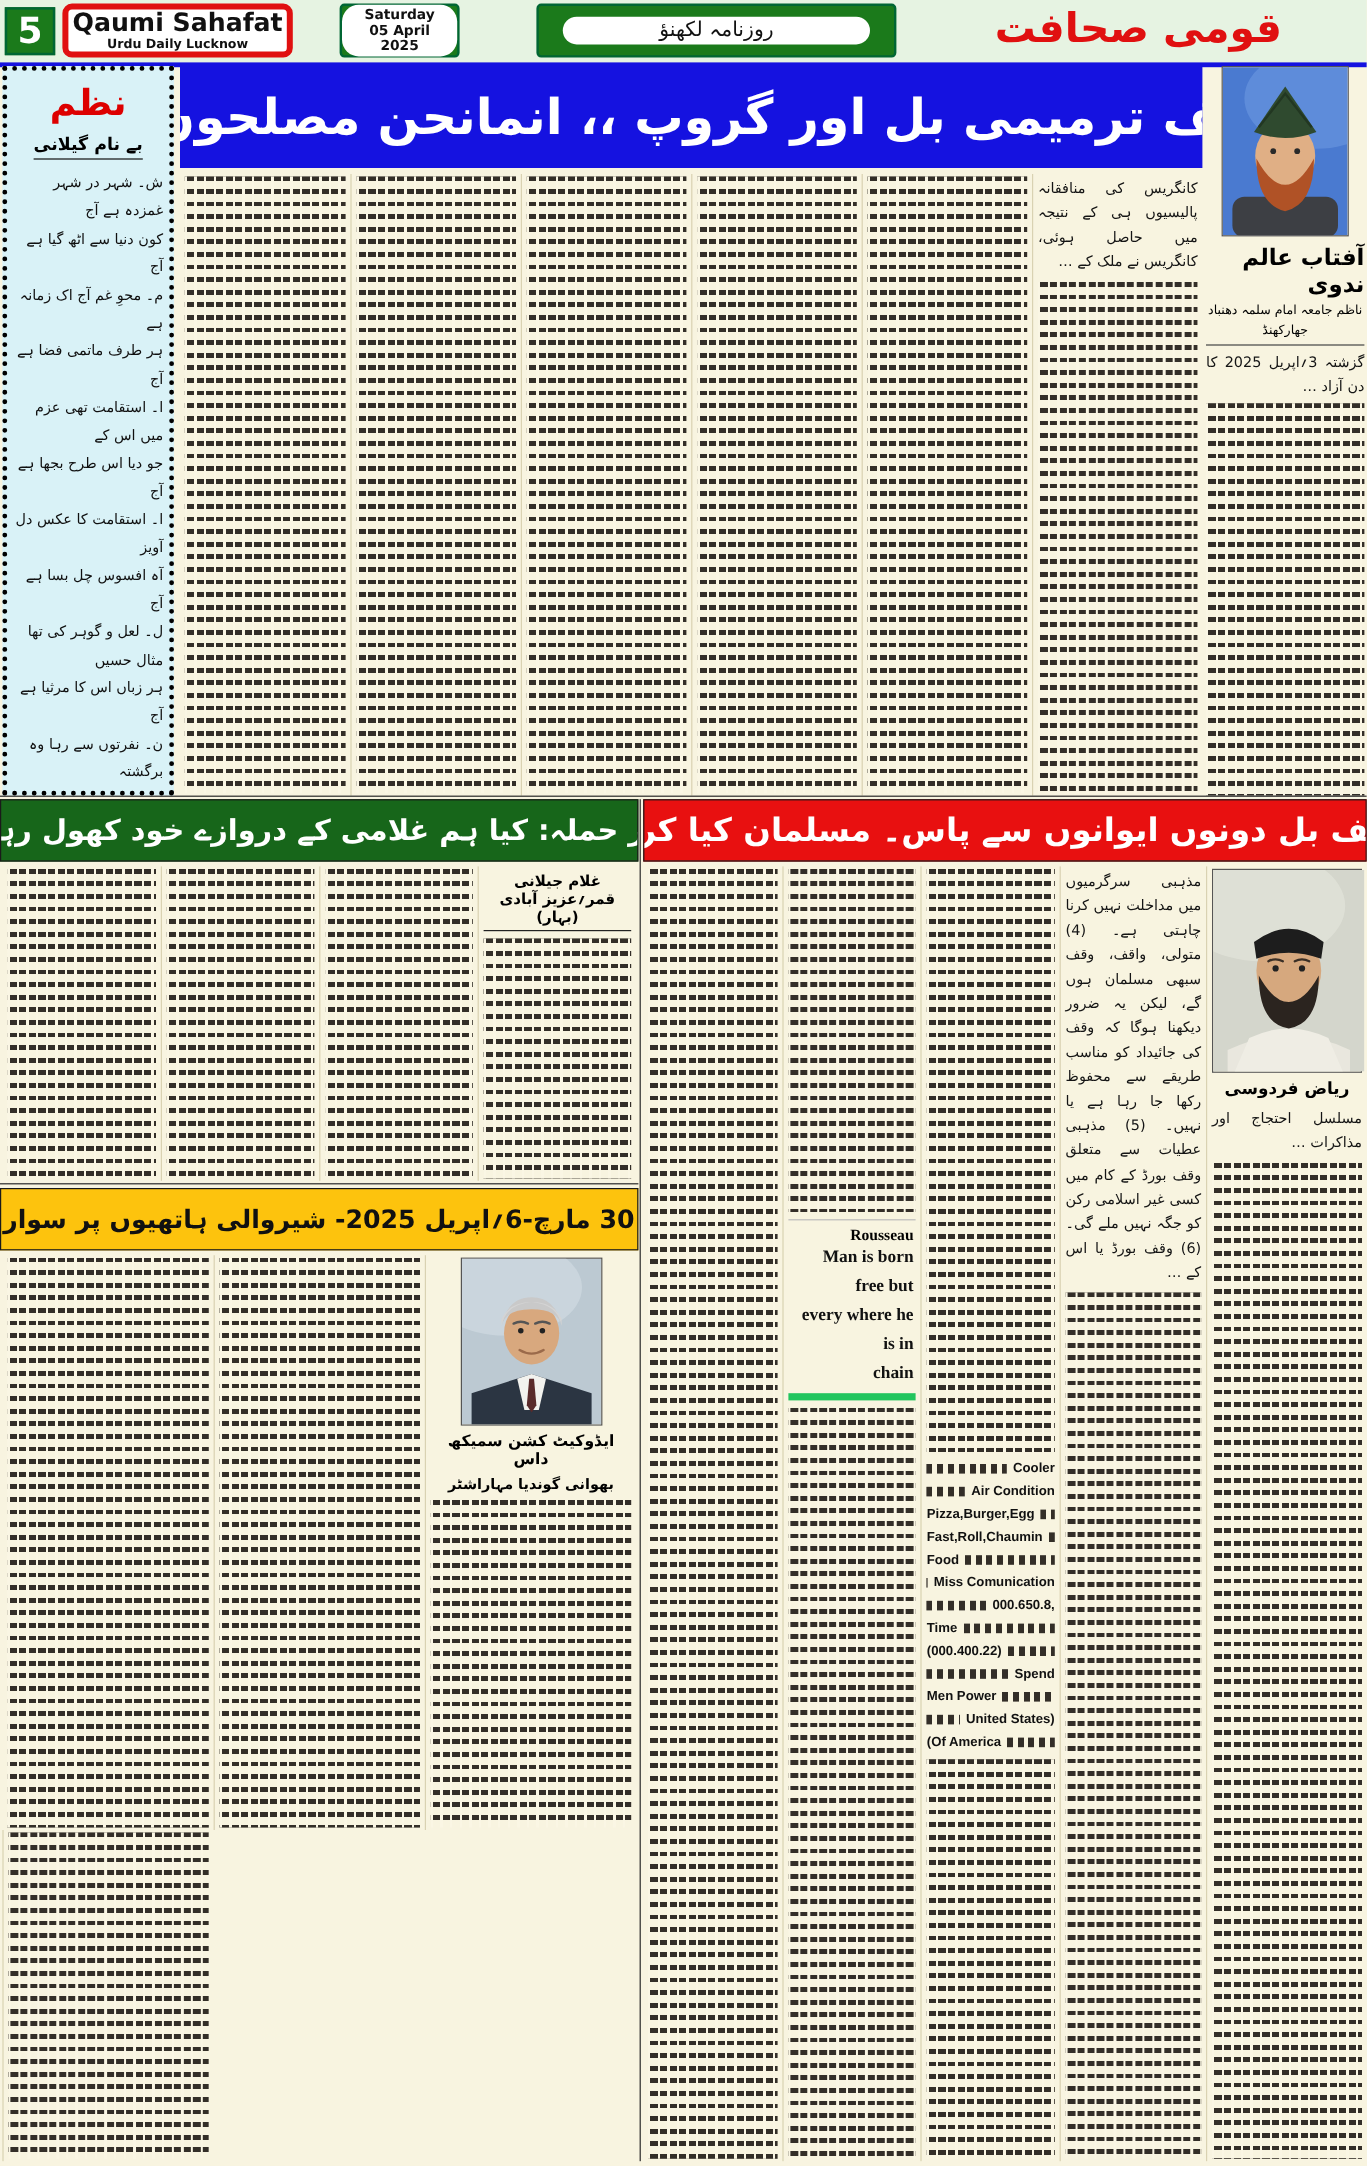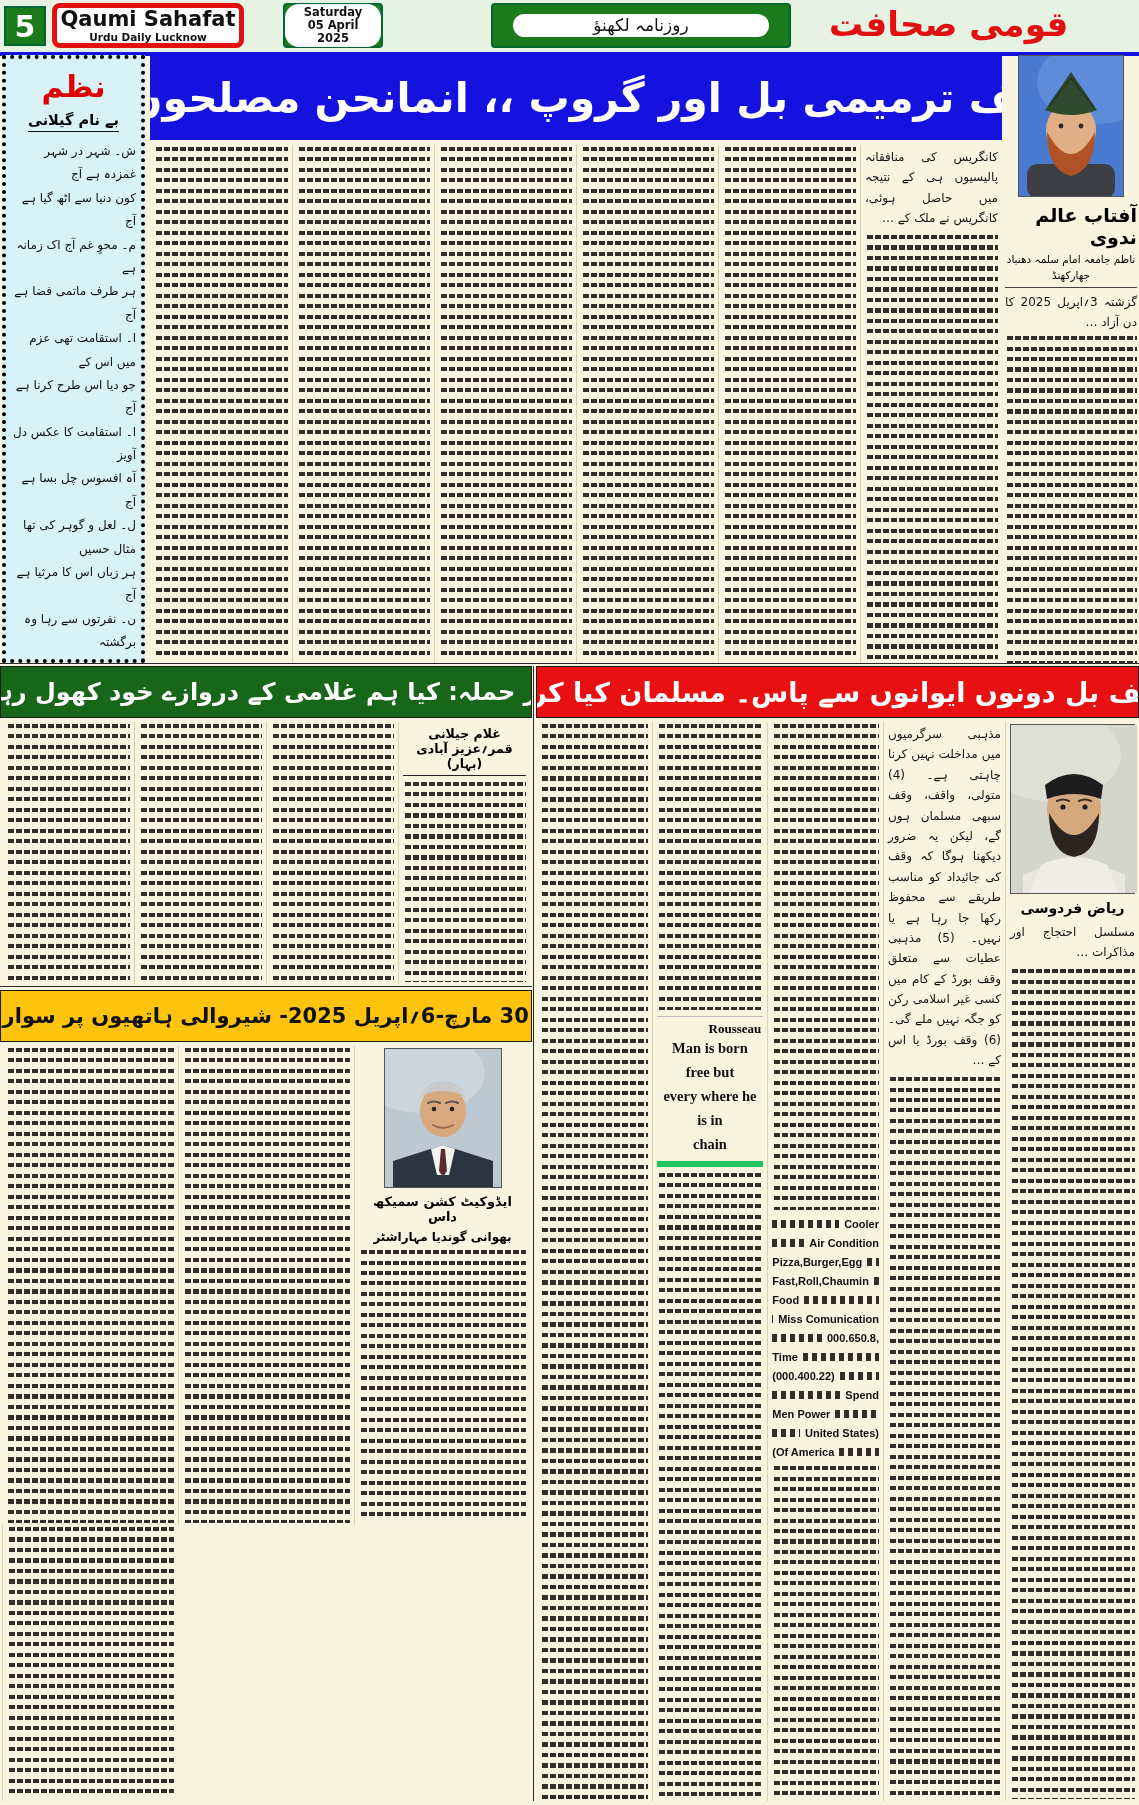--- a/index.html
+++ b/index.html
@@ -12,21 +12,21 @@
   #pagenum{left:4px;top:6px;width:42px;height:40px;background:#1b7a1b;border:2px solid #063;color:#fff;
     font-weight:bold;font-size:30px;display:flex;align-items:center;justify-content:center;box-sizing:border-box;}
   #masthead{left:52px;top:3px;width:192px;height:45px;background:#fff;border:5px solid #e01010;border-radius:8px;
     box-sizing:border-box;display:flex;flex-direction:column;align-items:center;justify-content:center;line-height:1;}
   #masthead .t1{font-weight:bold;font-size:21px;color:#111;}
   #masthead .t2{font-weight:bold;font-size:10.5px;color:#111;margin-top:2px;}
   .greenbox{background:#1b7a1b;border:2px solid #063;border-radius:4px;box-sizing:border-box;display:flex;align-items:center;justify-content:center;}
   .greenbox .inner{background:#fff;border-radius:14px;padding:2px 10px;text-align:center;line-height:1.15;}
   #datebox{left:283px;top:3px;width:100px;height:45px;}
   #datebox .inner{font-weight:bold;font-size:11.5px;color:#111;}
-  #editionbox{left:447px;top:3px;width:300px;height:45px;margin-left:44px;}
+  #editionbox{left:447px;top:3px;width:300px;height:45px;}
   #editionbox .inner{font-size:17px;color:#111;width:80%;}
   #brand{right:10px;top:4px;width:300px;height:44px;color:#e01010;font-weight:bold;font-size:34px;text-align:left;}
 
   
   #lead-band{left:150px;top:55px;width:852px;height:85px;background:#1512e0;display:flex;align-items:center;justify-content:center;overflow:hidden;}
   #lead-band span{color:#fff;font-weight:bold;font-size:41px;white-space:nowrap;}
 
   
   #poem{left:2px;top:55px;width:143px;height:608px;background:#d9f2f7;border:4px dotted #000;box-sizing:border-box;
     display:flex;flex-direction:column;align-items:center;padding:6px 5px;overflow:hidden;}
@@ -65,21 +65,21 @@
   #bar-bill span{color:#fff;font-weight:bold;font-size:27px;white-space:nowrap;}
   #bar-navratri{left:0;top:990px;width:532px;height:52px;background:#fdc30d;}
   #bar-navratri span{color:#111;font-weight:bold;font-size:21px;white-space:nowrap;}
 
   .byline{font-weight:bold;font-size:12.5px;text-align:center;border-bottom:1.5px solid #222;padding:2px 0 4px 0;}
   .caption{font-weight:bold;text-align:center;}
 
   
   #rousseau{padding:4px 2px;border-top:1px solid #bbb;border-bottom:6px solid #22c55e;}
   #rousseau .attrib{text-align:right;font-size:13px;font-family:"Liberation Serif",serif;font-weight:bold;direction:ltr;}
-  #rousseau .q{font-family:"Liberation Serif",serif;font-weight:bold;font-size:14.5px;line-height:1.65;direction:ltr;text-align:center;color:#111;}
+  #rousseau .q{font-family:"Liberation Serif",serif;font-weight:bold;font-size:14.5px;line-height:1.65;direction:ltr;text-align:right;color:#111;}
 
   
   #mixblock{display:flex;flex-direction:column;gap:7px;padding:2px 0;}
   .mixline{display:flex;align-items:center;gap:5px;}
   .mini-fill{flex:1 1 auto;height:8px;
     background-image:repeating-linear-gradient(90deg,#332e28 0 5px,rgba(0,0,0,0) 5px 9px);}
   .mixline .tok{font-family:"Liberation Sans",sans-serif;font-size:11px;font-weight:bold;color:#111;direction:ltr;white-space:nowrap;}
 
   .rule{position:absolute;background:#2a2a2a;}
 </style>
@@ -115,21 +115,21 @@
 </div>
 
 <div id="poem" class="abs urdu">
   <div class="ptitle">نظم</div>
   <div class="poet">بے نام گیلانی</div>
   <div class="pline">ش۔ شہر در شہر غمزدہ ہے آج</div>
   <div class="pline">کون دنیا سے اٹھ گیا ہے آج</div>
   <div class="pline">م۔ محوِ غم آج اک زمانہ ہے</div>
   <div class="pline">ہر طرف ماتمی فضا ہے آج</div>
   <div class="pline">ا۔ استقامت تھی عزم میں اس کے</div>
-  <div class="pline">جو دیا اس طرح کرنا ہے آج</div>
+  <div class="pline">جو دیا اس طرح بجھا ہے آج</div>
   <div class="pline">ا۔ استقامت کا عکس دل آویز</div>
   <div class="pline">آہ افسوس چل بسا ہے آج</div>
   <div class="pline">ل۔ لعل و گوہر کی تھا مثال حسیں</div>
   <div class="pline">ہر زباں اس کا مرثیا ہے آج</div>
   <div class="pline">ن۔ نفرتوں سے رہا وہ برگشتہ</div>
   <div class="pline">وصف یہ گرچہ اٹھ چکا ہے آج</div>
 
 </div>
 
 <div id="author-col" class="abs">

